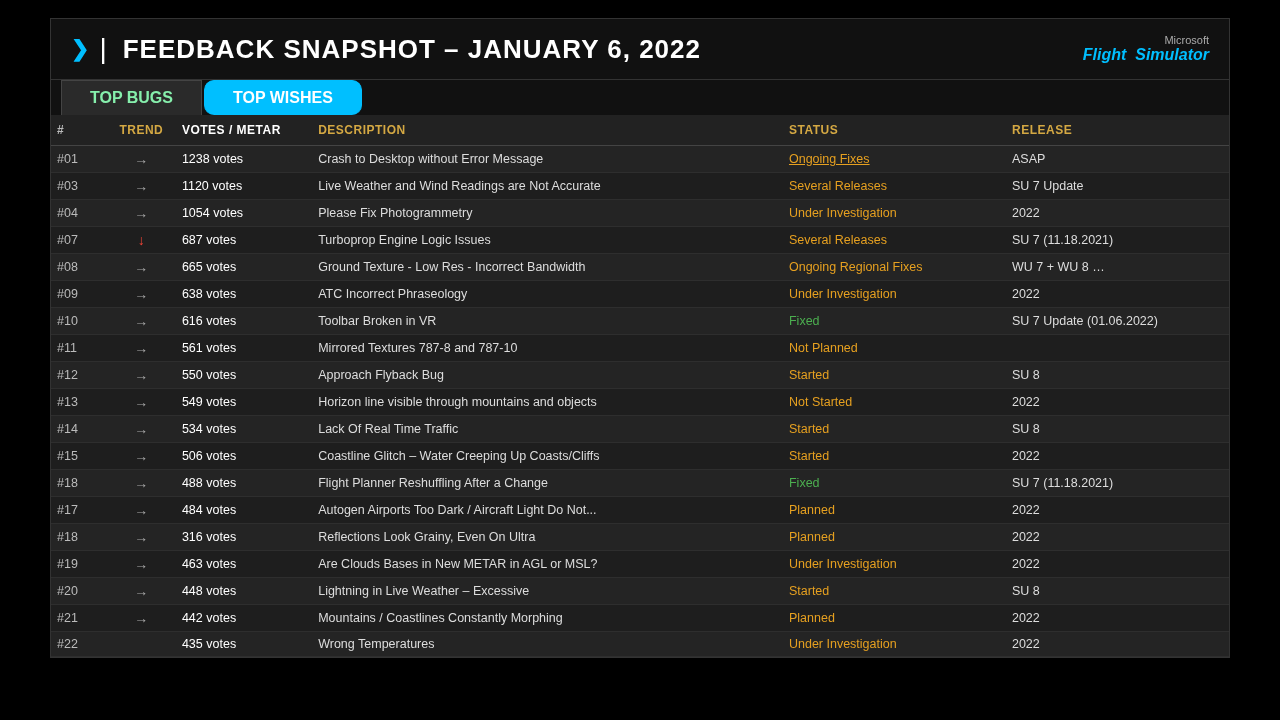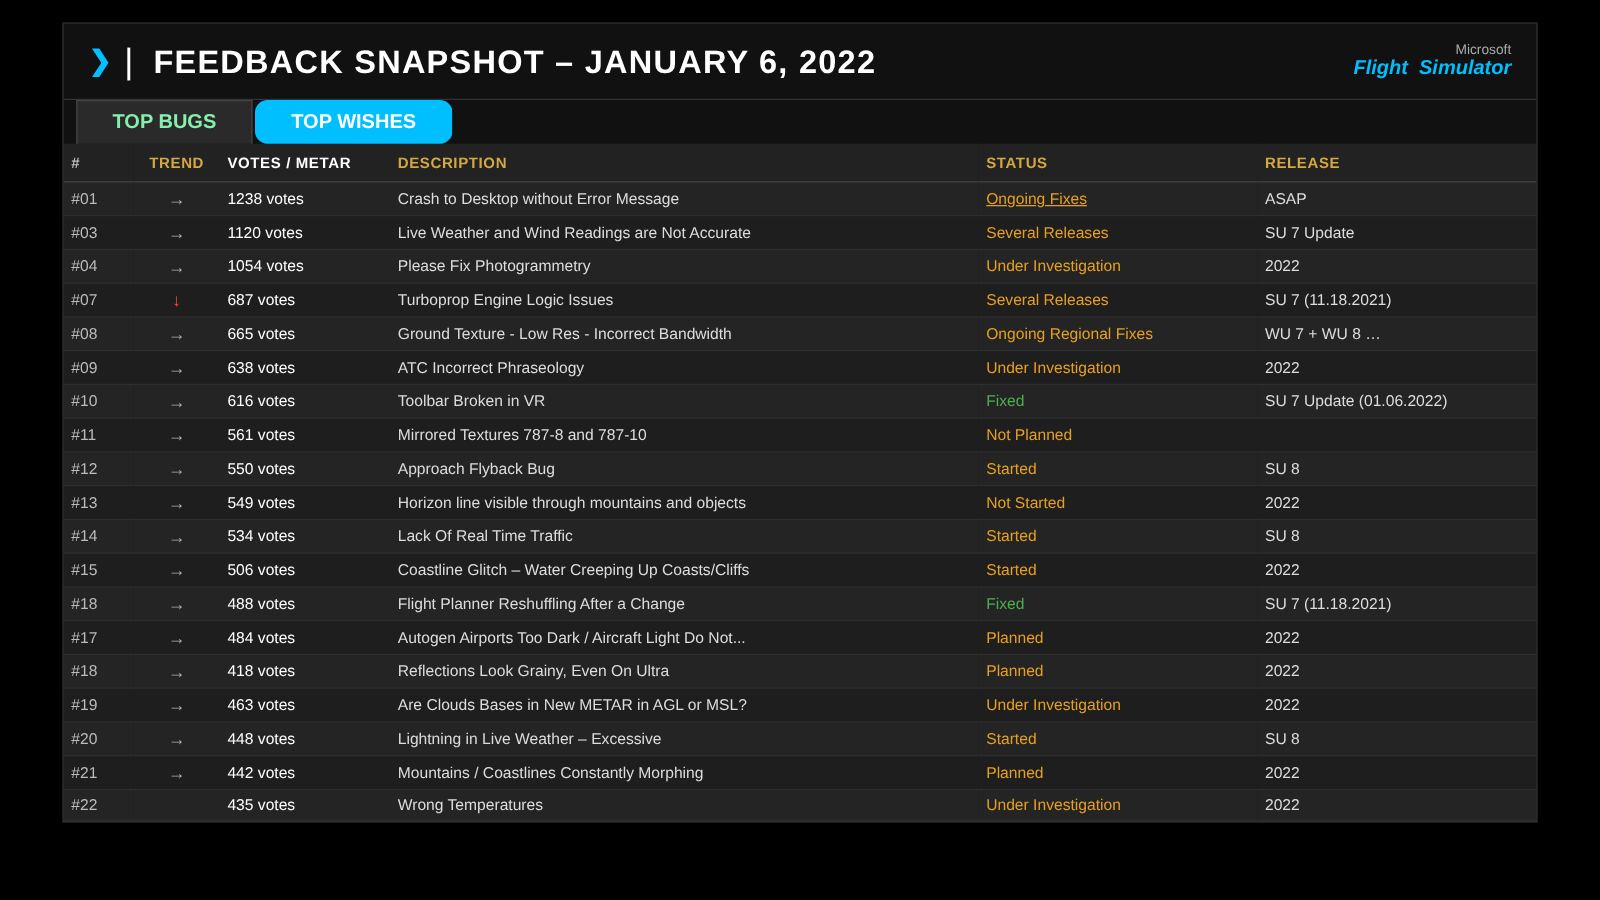--- a/index.html
+++ b/index.html
@@ -298,21 +298,21 @@
     <td class="col-num">#17</td>
     <td class="col-trend"><span class="trend-arrow trend-right">→</span></td>
     <td class="col-votes votes-bold">484 votes</td>
     <td class="col-desc">Autogen Airports Too Dark / Aircraft Light Do Not...</td>
     <td class="col-status status-planned">Planned</td>
     <td class="col-release">2022</td>
   </tr>
           <tr>
     <td class="col-num">#18</td>
     <td class="col-trend"><span class="trend-arrow trend-right">→</span></td>
-    <td class="col-votes votes-bold">418 votes</td>
+    <td class="col-votes votes-bold">316 votes</td>
     <td class="col-desc">Reflections Look Grainy, Even On Ultra</td>
     <td class="col-status status-planned">Planned</td>
     <td class="col-release">2022</td>
   </tr>
           <tr>
     <td class="col-num">#19</td>
     <td class="col-trend"><span class="trend-arrow trend-right">→</span></td>
     <td class="col-votes votes-bold">463 votes</td>
     <td class="col-desc">Are Clouds Bases in New METAR in AGL or MSL?</td>
     <td class="col-status status-under-investigation">Under Investigation</td>

